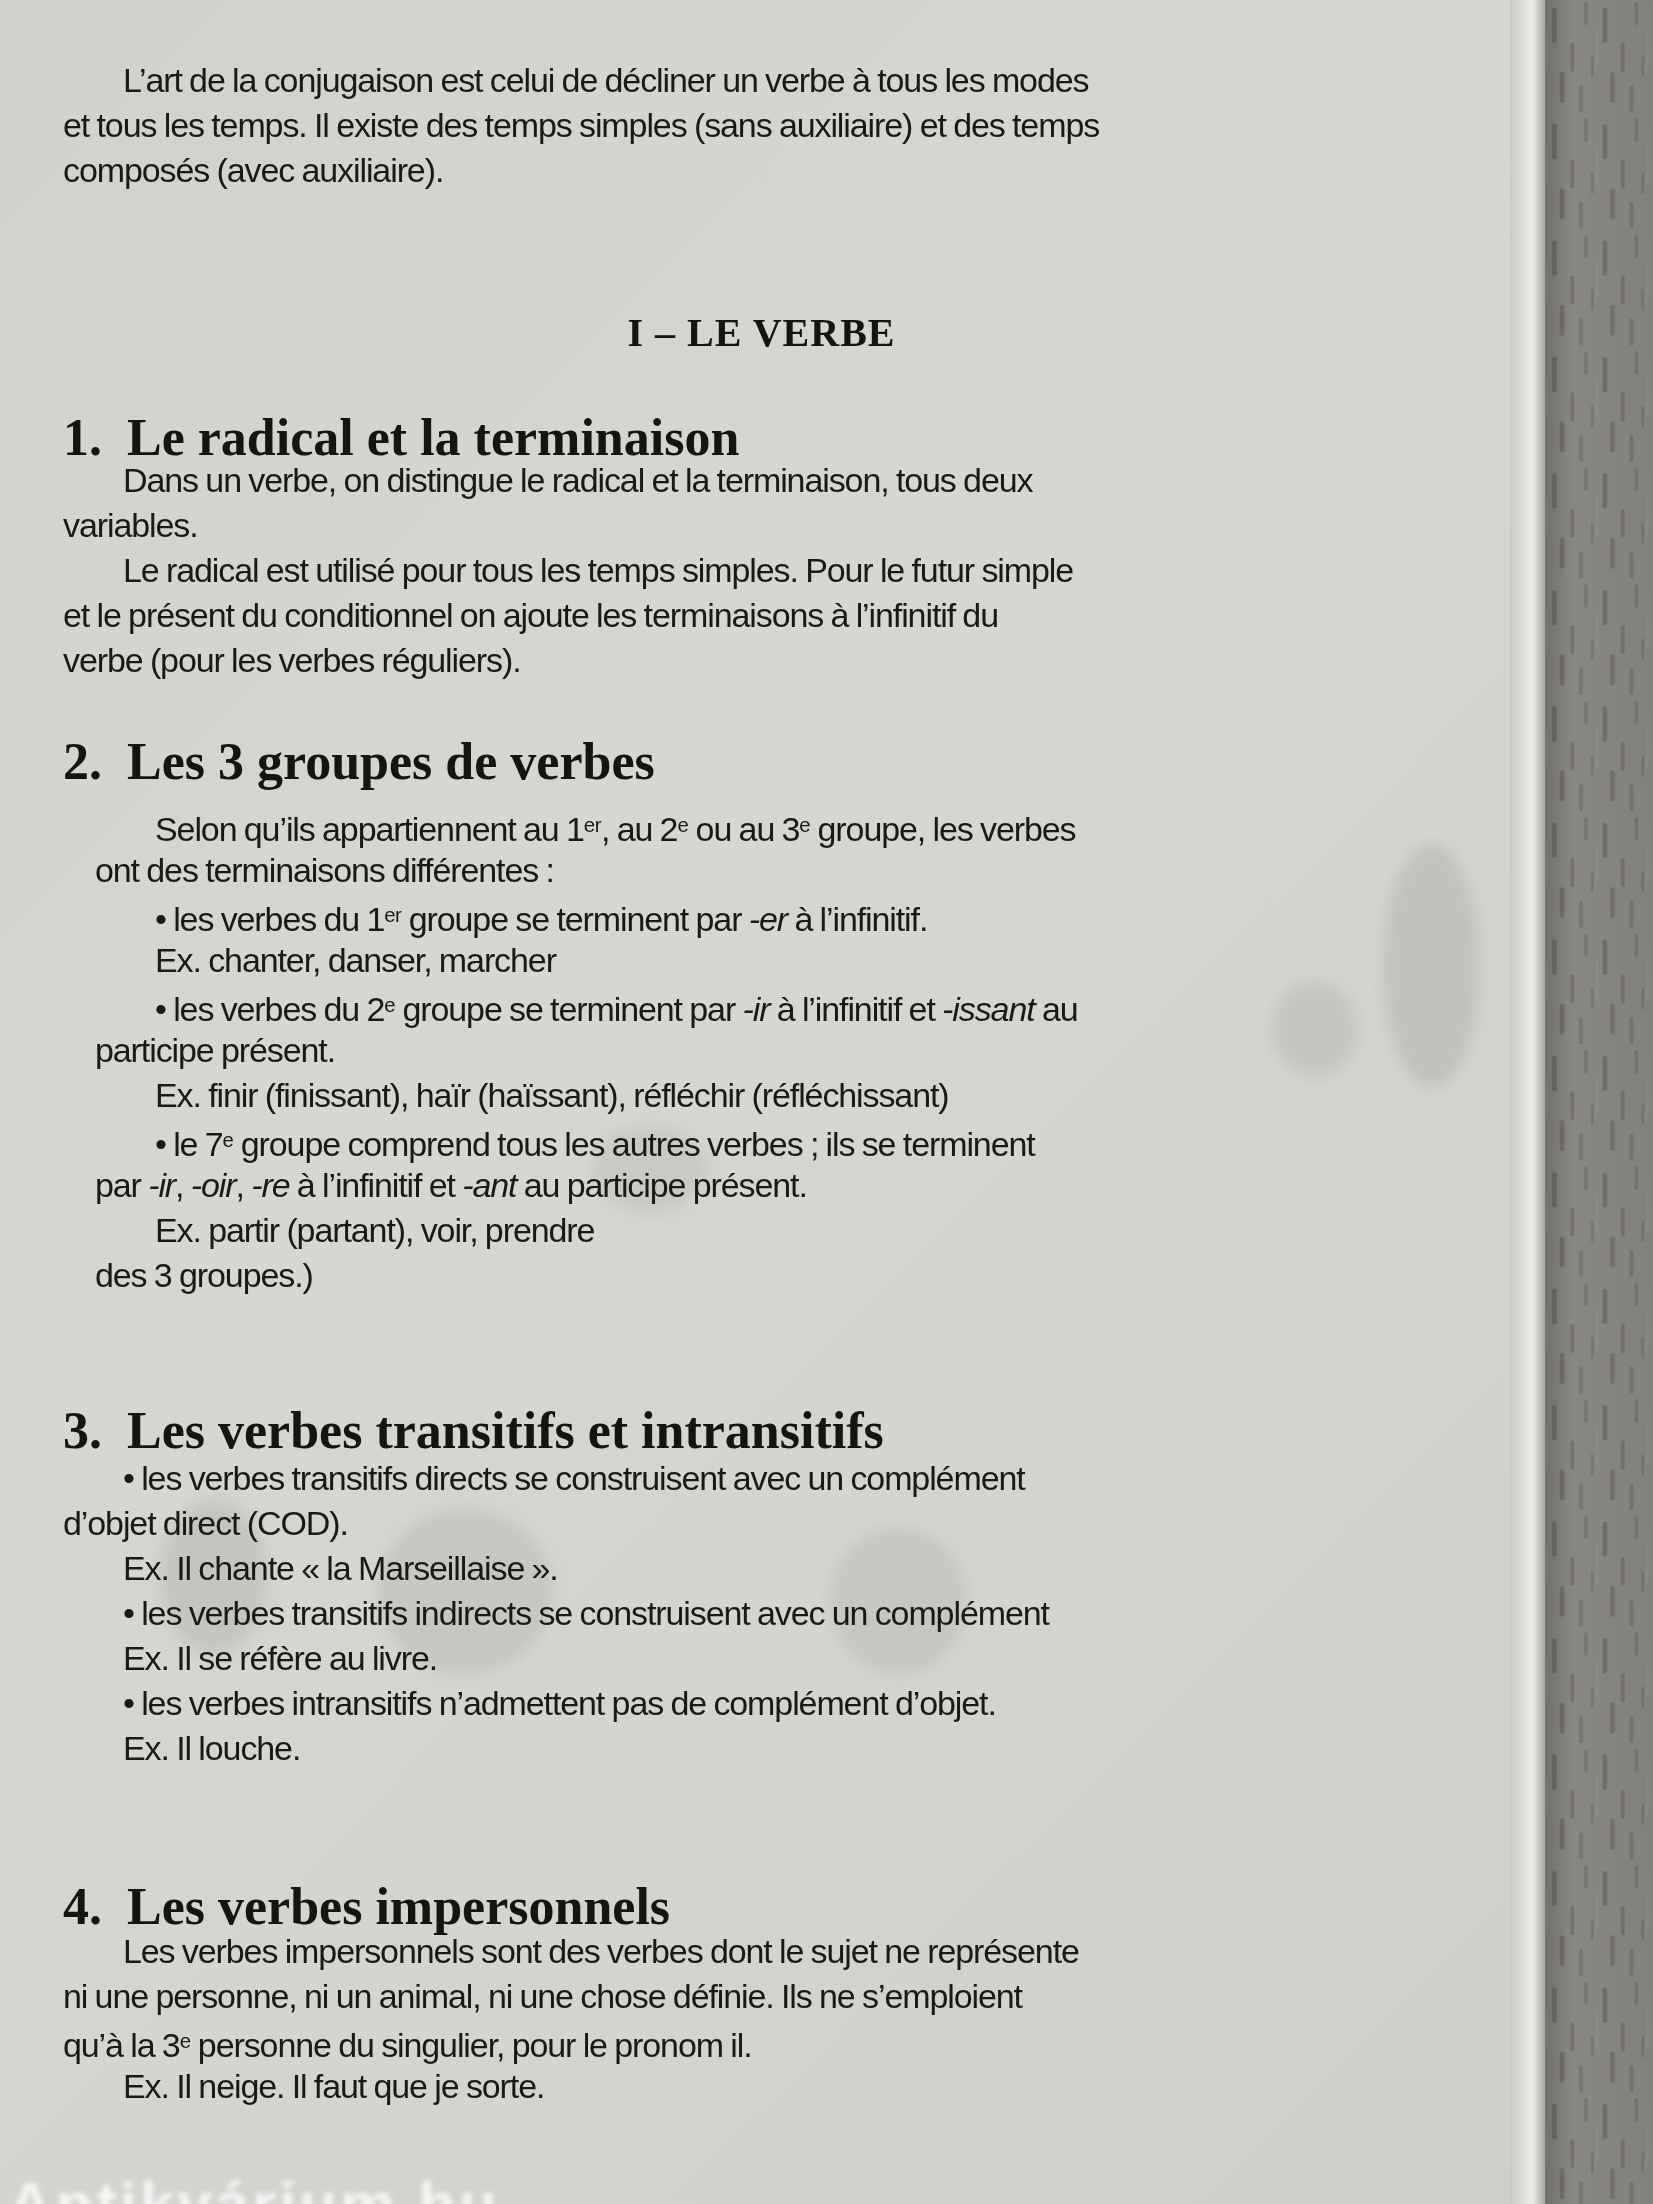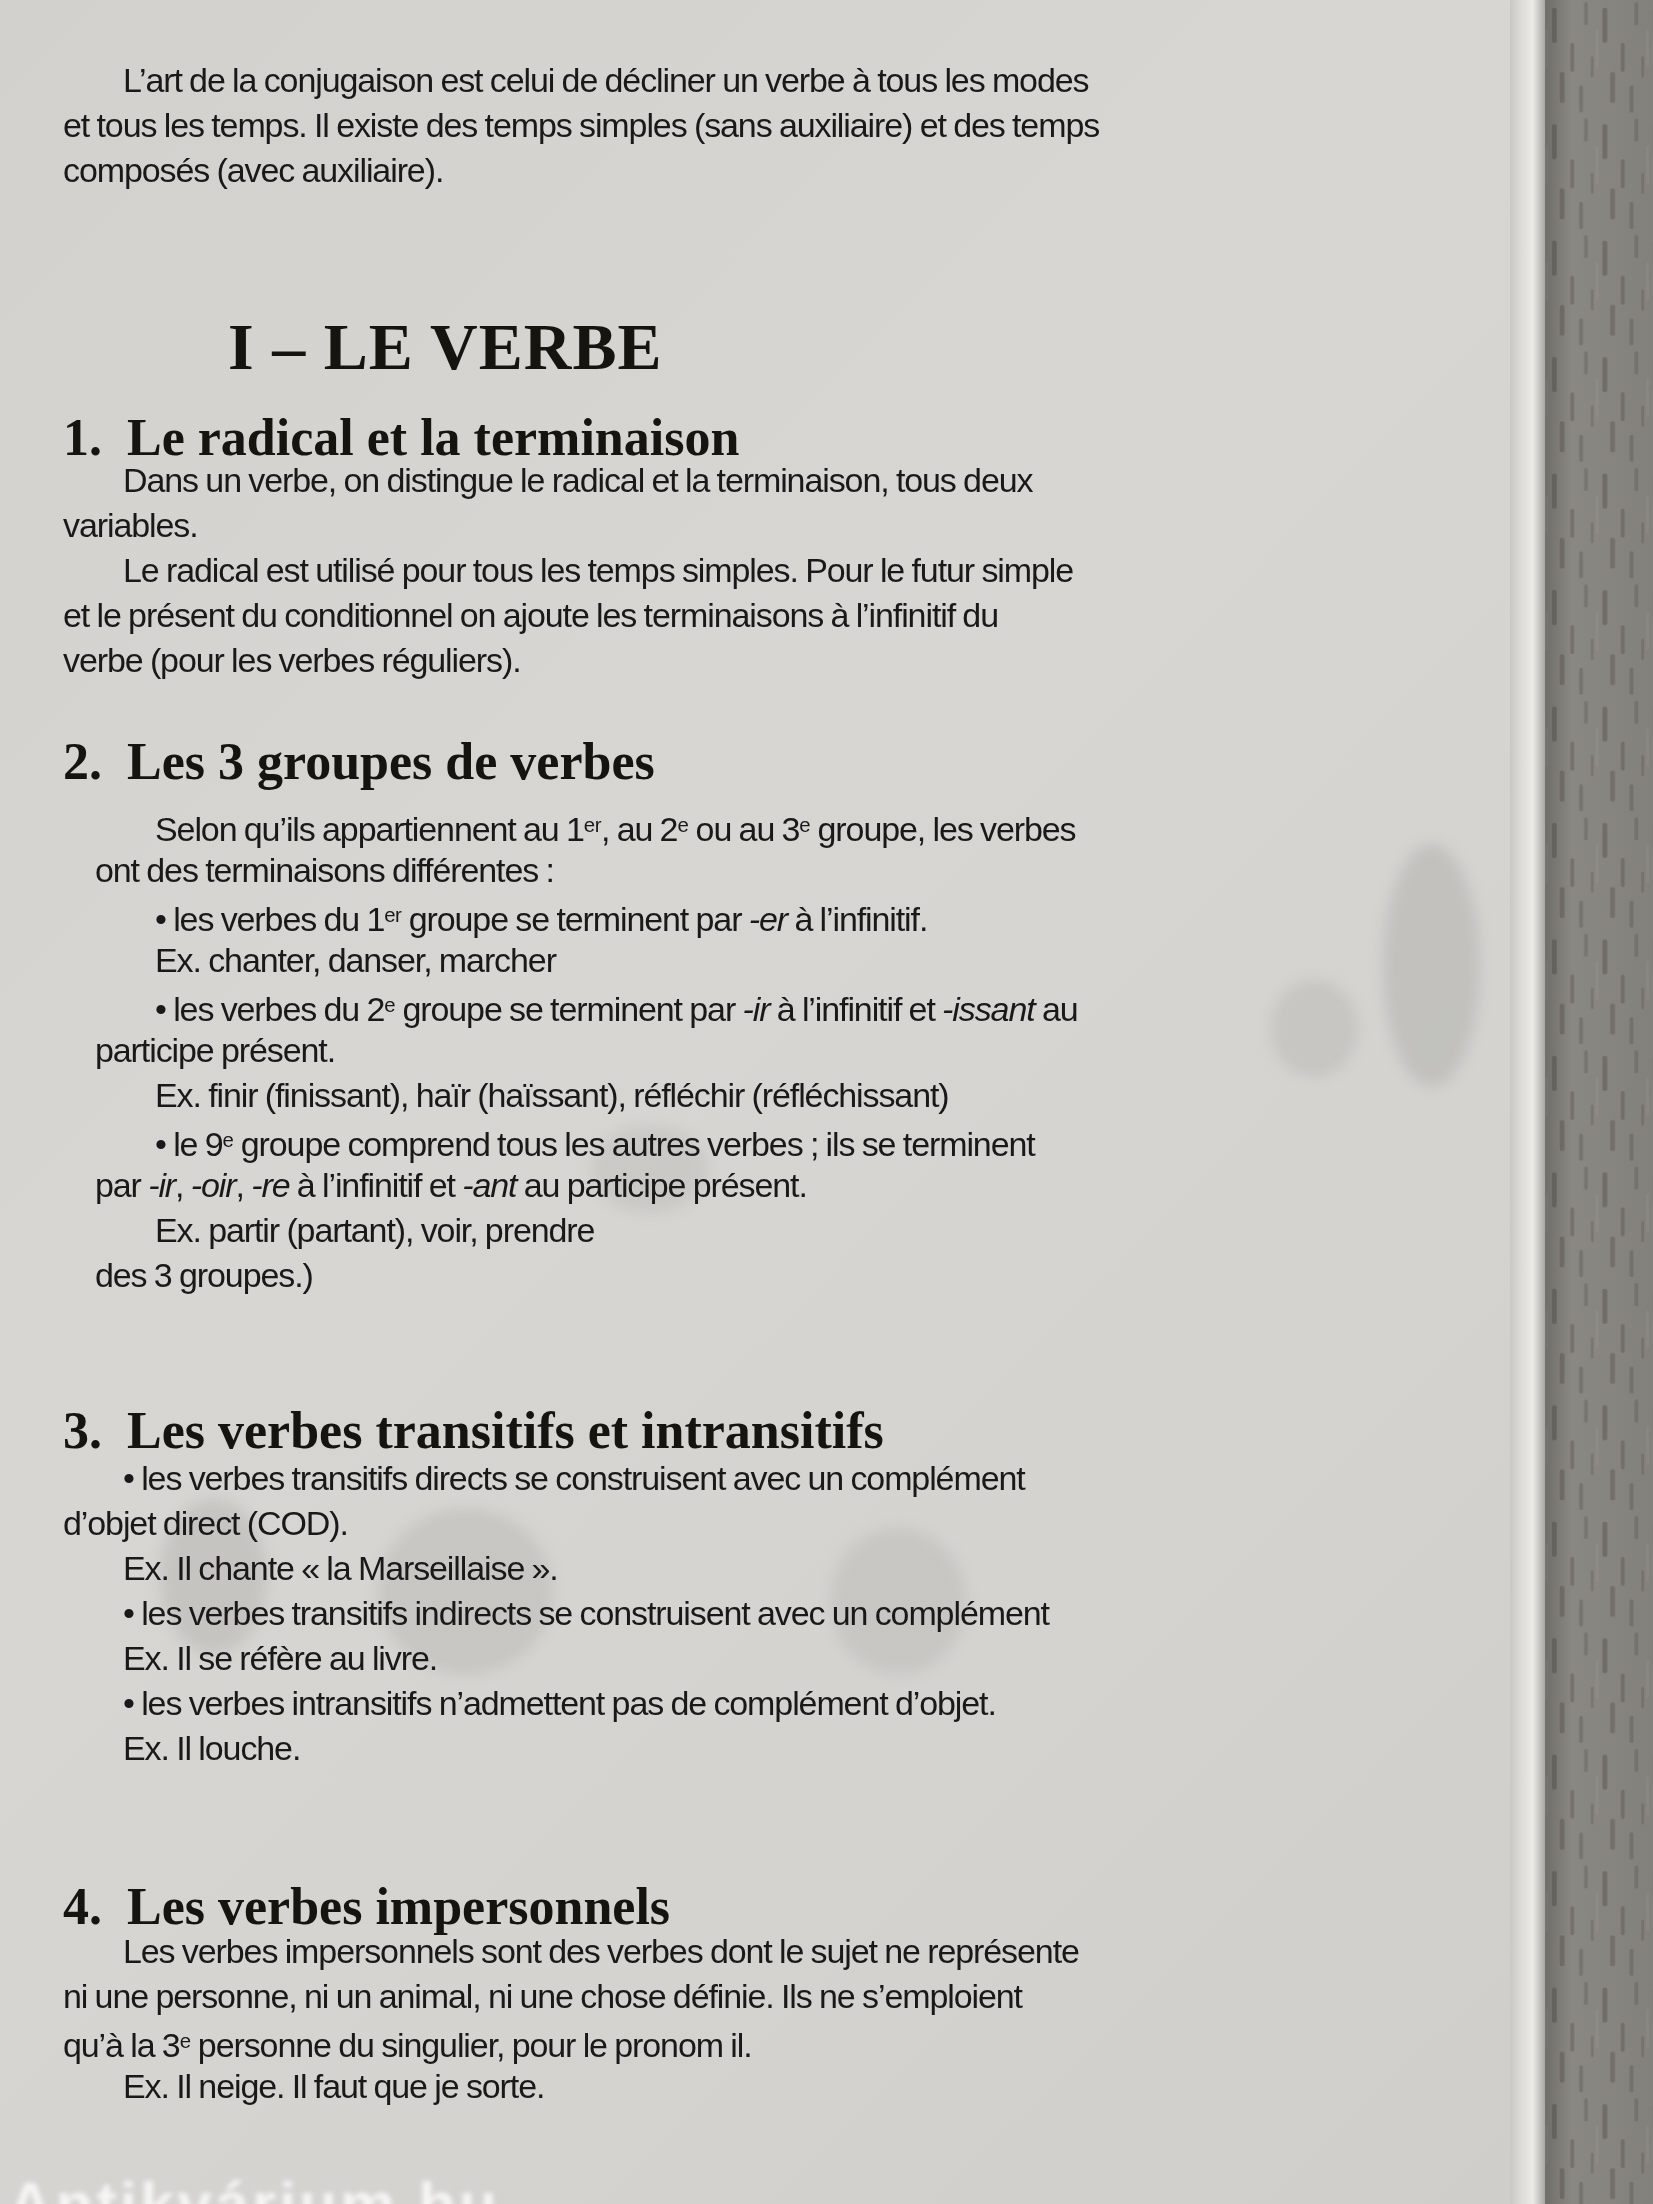--- a/index.html
+++ b/index.html
@@ -22,23 +22,23 @@
   .spine{position:absolute;left:1545px;top:0;width:109px;height:2205px;}
   
   .col{position:absolute;left:63px;top:0;width:1116px;color:#1a1918;}
   .blk{position:absolute;left:0;}
   .ln{display:block;white-space:nowrap;height:45px;line-height:45px;
       font-size:34px;letter-spacing:-1.1px;word-spacing:-1px;}
   .ind{text-indent:60px;}
   .it{font-style:italic;}
   .sup{font-size:20.4px;vertical-align:8.7px;letter-spacing:-0.5px;}
   .main-heading{
-    width:1067px;padding-left:165px;
+    width:1067px;text-align:center;padding-left:165px;
     font-family:"Liberation Serif", serif;font-weight:bold;
-    font-size:66px;letter-spacing:1px;color:#15140f;white-space:nowrap;
+    font-size:40px;letter-spacing:1px;color:#15140f;white-space:nowrap;
   }
   .sec-head{
     font-family:"Liberation Serif", serif;font-weight:bold;
     font-size:52px;color:#15140f;white-space:nowrap;letter-spacing:0px;
   }
   .sec-head .num{margin-right:25px;}
   
   .sm{position:absolute;border-radius:50%;filter:blur(6.8px);}
   .sm1{left:160px;top:1499px;width:107px;height:155px;background:rgba(118,115,108,.16);}
   .sm2{left:378px;top:1509px;width:175px;height:165px;background:rgba(118,115,108,.14);}
@@ -113,21 +113,21 @@
     <span class="num">2.</span><span>Les 3 groupes de verbes</span>
   </div>
   <div class="blk" style="top:803px;margin-left:32px;">
     <div class="ln ind"><span>Selon qu’ils appartiennent au 1</span><span class="sup">er</span><span>, au 2</span><span class="sup">e</span><span> ou au 3</span><span class="sup">e</span><span> groupe, les verbes</span></div>
     <div class="ln">ont des terminaisons différentes :</div>
     <div class="ln ind"><span>• les verbes du 1</span><span class="sup">er</span><span> groupe se terminent par </span><span class="it">-er</span><span> à l’infinitif.</span></div>
     <div class="ln ind">Ex. chanter, danser, marcher</div>
     <div class="ln ind"><span>• les verbes du 2</span><span class="sup">e</span><span> groupe se terminent par </span><span class="it">-ir</span><span> à l’infinitif et </span><span class="it">-issant</span><span> au</span></div>
     <div class="ln">participe présent.</div>
     <div class="ln ind">Ex. finir (finissant), haïr (haïssant), réfléchir (réfléchissant)</div>
-    <div class="ln ind"><span>• le 9</span><span class="sup">e</span><span> groupe comprend tous les autres verbes ; ils se terminent</span></div>
+    <div class="ln ind"><span>• le 7</span><span class="sup">e</span><span> groupe comprend tous les autres verbes ; ils se terminent</span></div>
     <div class="ln"><span>par </span><span class="it">-ir</span><span>, </span><span class="it">-oir</span><span>, </span><span class="it">-re</span><span> à l’infinitif et </span><span class="it">-ant</span><span> au participe présent.</span></div>
     <div class="ln ind">Ex. partir (partant), voir, prendre</div>
     <div class="ln">des 3 groupes.)</div>
   </div>
 
   <div class="blk sec-head" style="top:1401px;">
     <span class="num">3.</span><span>Les verbes transitifs et intransitifs</span>
   </div>
   <div class="blk" style="top:1456px;">
     <div class="ln ind">• les verbes transitifs directs se construisent avec un complément</div>

